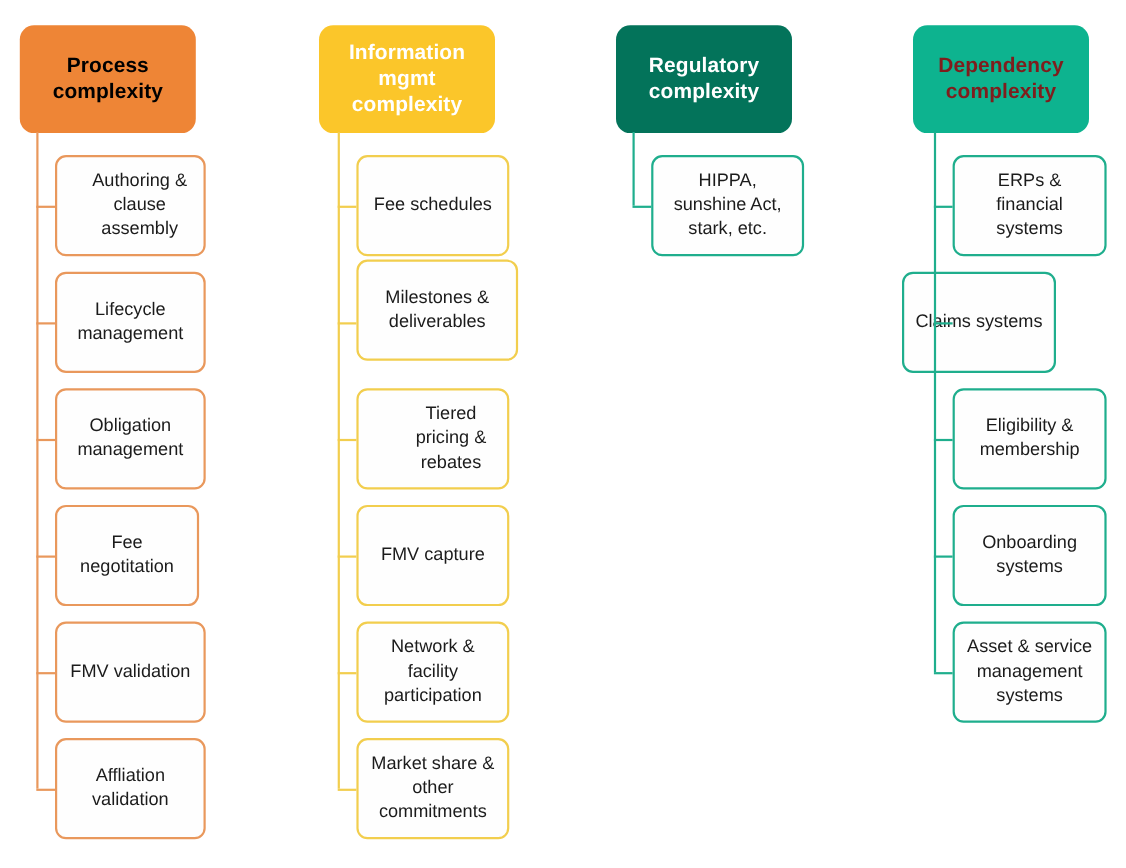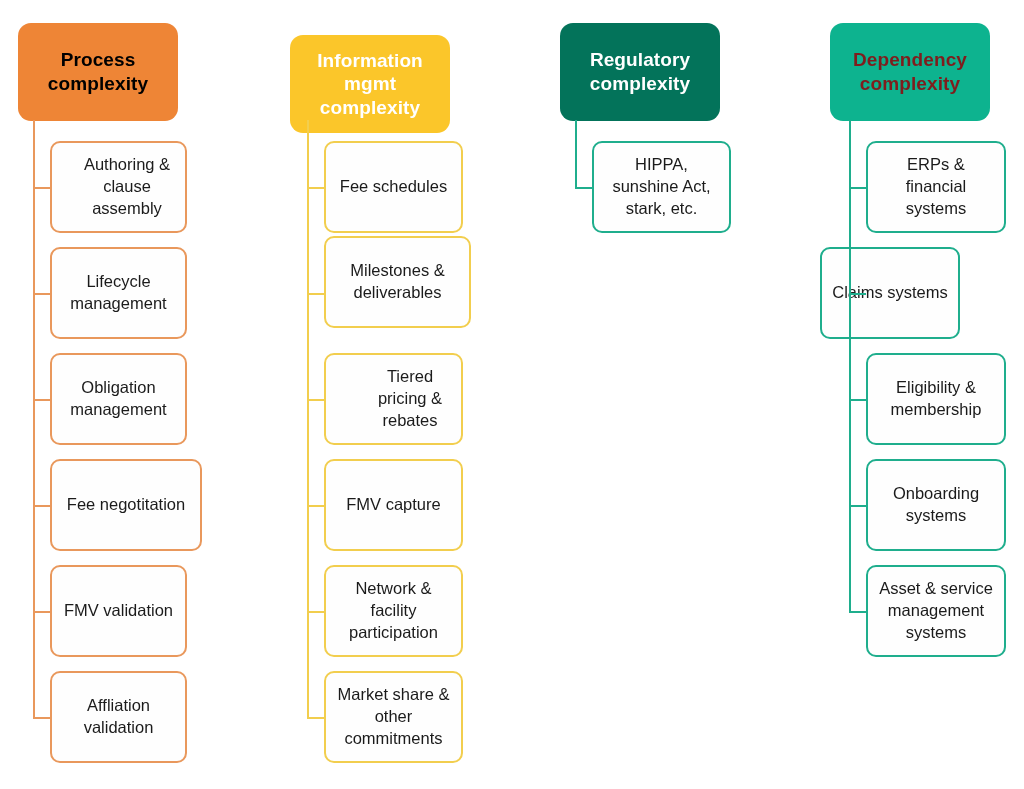--- a/index.html
+++ b/index.html
@@ -74,33 +74,33 @@
 </style>
 </head>
 <body>
 
 <div id="diagram">
     <div class="column" style="left: 0px;">
       <div class="header-box" style="left: 18px; top: 23px; width: 160px; height: 98px; background: rgb(238, 133, 54); color: #000000;">Process complexity</div>
       <div class="leaf-box" style="left: 50px; top: 141px; width: 137px; height: 92px; border-color: rgb(233, 152, 92); padding-left: 24px;">Authoring &amp; clause assembly</div>
       <div class="leaf-box" style="left: 50px; top: 247px; width: 137px; height: 92px; border-color: rgb(233, 152, 92);">Lifecycle management</div>
       <div class="leaf-box" style="left: 50px; top: 353px; width: 137px; height: 92px; border-color: rgb(233, 152, 92);">Obligation management</div>
-      <div class="leaf-box" style="left: 50px; top: 459px; width: 152px; height: 92px; border-color: rgb(233, 152, 92);">Fee negotitation</div>
+      <div class="leaf-box" style="left: 50px; top: 459px; width: 131px; height: 92px; border-color: rgb(233, 152, 92);">Fee negotitation</div>
       <div class="leaf-box" style="left: 50px; top: 565px; width: 137px; height: 92px; border-color: rgb(233, 152, 92);">FMV validation</div>
       <div class="leaf-box" style="left: 50px; top: 671px; width: 137px; height: 92px; border-color: rgb(233, 152, 92);">Affliation validation</div>
       <div class="spine" style="left: 33px; top: 120px; height: 597px; background: rgb(233, 152, 92);"></div>
       <div class="stub" style="left: 33px; top: 187px; width: 17px; background: rgb(233, 152, 92);"></div>
       <div class="stub" style="left: 33px; top: 293px; width: 17px; background: rgb(233, 152, 92);"></div>
       <div class="stub" style="left: 33px; top: 399px; width: 17px; background: rgb(233, 152, 92);"></div>
       <div class="stub" style="left: 33px; top: 505px; width: 17px; background: rgb(233, 152, 92);"></div>
       <div class="stub" style="left: 33px; top: 611px; width: 17px; background: rgb(233, 152, 92);"></div>
       <div class="stub" style="left: 33px; top: 717px; width: 17px; background: rgb(233, 152, 92);"></div>
     </div>
     <div class="column" style="left: 0px;">
-      <div class="header-box" style="left: 290px; top: 23px; width: 160px; height: 98px; background: rgb(251, 198, 42); color: rgb(255, 255, 255); margin-top: 12px;">Information mgmt complexity</div>
+      <div class="header-box" style="left: 290px; top: 23px; width: 160px; height: 98px; background: rgb(251, 198, 42); color: rgb(255, 255, 255);">Information mgmt complexity</div>
       <div class="leaf-box" style="left: 324px; top: 141px; width: 139px; height: 92px; border-color: rgb(242, 206, 78);">Fee schedules</div>
       <div class="leaf-box" style="left: 324px; top: 236px; width: 147px; height: 92px; border-color: rgb(242, 206, 78);">Milestones &amp; deliverables</div>
       <div class="leaf-box" style="left: 324px; top: 353px; width: 139px; height: 92px; border-color: rgb(242, 206, 78); padding-left: 40px;">Tiered pricing &amp; rebates</div>
       <div class="leaf-box" style="left: 324px; top: 459px; width: 139px; height: 92px; border-color: rgb(242, 206, 78);">FMV capture</div>
       <div class="leaf-box" style="left: 324px; top: 565px; width: 139px; height: 92px; border-color: rgb(242, 206, 78);">Network &amp; facility participation</div>
       <div class="leaf-box" style="left: 324px; top: 671px; width: 139px; height: 92px; border-color: rgb(242, 206, 78);">Market share &amp; other commitments</div>
       <div class="spine" style="left: 307px; top: 120px; height: 597px; background: rgb(242, 206, 78);"></div>
       <div class="stub" style="left: 307px; top: 187px; width: 17px; background: rgb(242, 206, 78);"></div>
       <div class="stub" style="left: 307px; top: 293px; width: 17px; background: rgb(242, 206, 78);"></div>
       <div class="stub" style="left: 307px; top: 399px; width: 17px; background: rgb(242, 206, 78);"></div>

